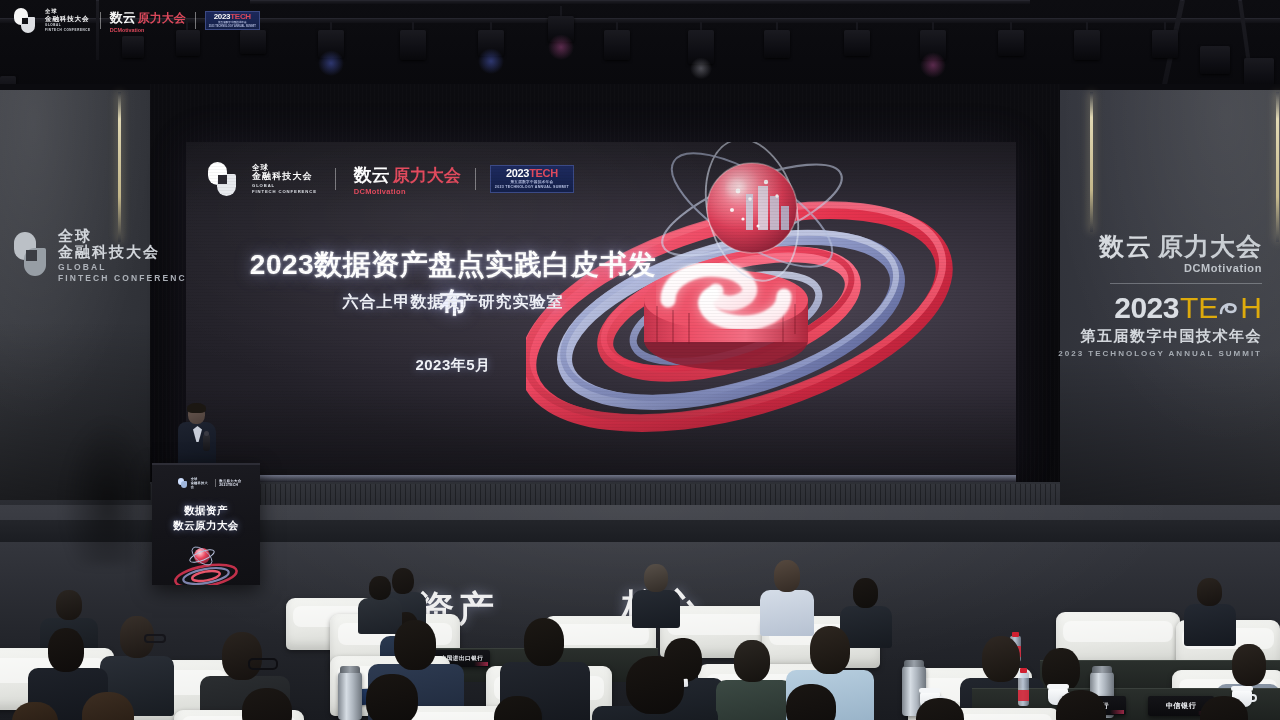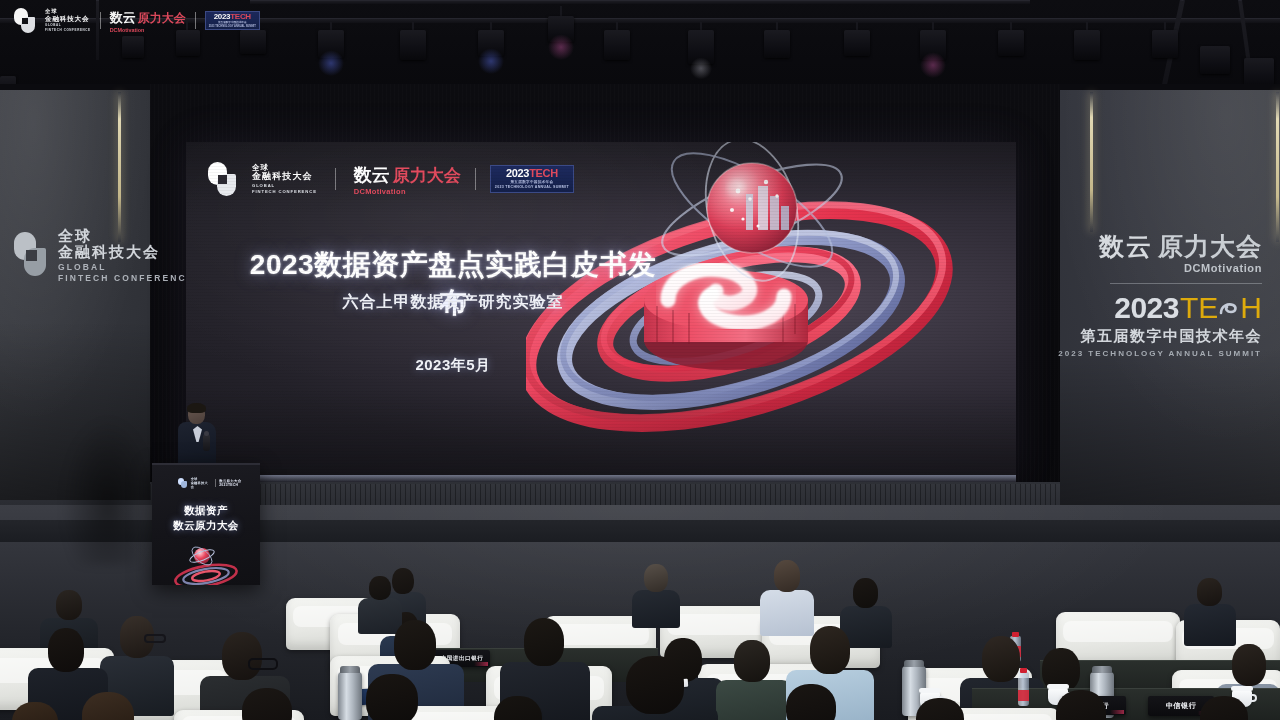--- a/index.html
+++ b/index.html
@@ -736,20 +736,24 @@
         <ellipse cx="34" cy="31" rx="31" ry="10" fill="none" stroke="#c2304a" stroke-width="2.6" transform="rotate(-10 34 31)"></ellipse>
         <ellipse cx="34" cy="31" rx="23" ry="7" fill="none" stroke="#7d83ad" stroke-width="2.2" transform="rotate(-10 34 31)"></ellipse>
         <ellipse cx="34" cy="31" rx="14" ry="4.4" fill="none" stroke="#e8556b" stroke-width="2.4" transform="rotate(-10 34 31)"></ellipse>
         <circle cx="30" cy="11" r="8" fill="url(#pSph)"></circle>
         <ellipse cx="30" cy="11" rx="13" ry="4.4" fill="none" stroke="#b9c2dd" stroke-width="1" transform="rotate(-22 30 11)"></ellipse>
         <ellipse cx="30" cy="11" rx="12" ry="6" fill="none" stroke="#a7b1cf" stroke-width=".9" transform="rotate(40 30 11)"></ellipse>
       </svg>
     </div>
   </div>
 
+  <div class="low-screen">
+    <span class="lt" style="left:48px;top:10px;">资产</span>
+    <span class="lt" style="left:252px;top:8px;">核心</span>
+  </div>
 
   <div class="aud">
 
     <div class="seat" style="left:286px;top:78px;width:120px;height:52px;"></div>
     <div class="seat" style="left:330px;top:94px;width:130px;height:56px;"></div>
     <div class="seat" style="left:660px;top:86px;width:120px;height:52px;"></div>
     <div class="seat" style="left:762px;top:96px;width:118px;height:52px;"></div>
     <div class="seat" style="left:1056px;top:92px;width:124px;height:54px;"></div>
     <div class="seat" style="left:1176px;top:100px;width:104px;height:52px;"></div>
     <div class="seat" style="left:544px;top:96px;width:112px;height:52px;"></div>

